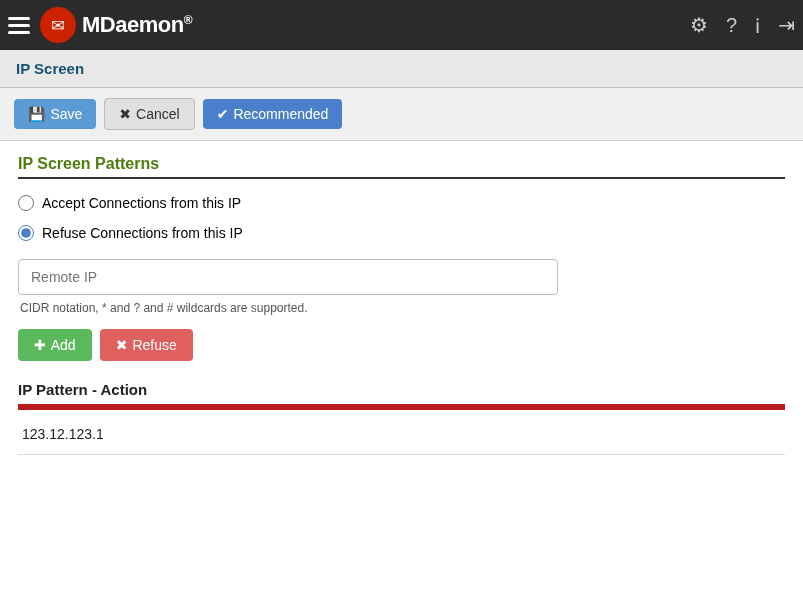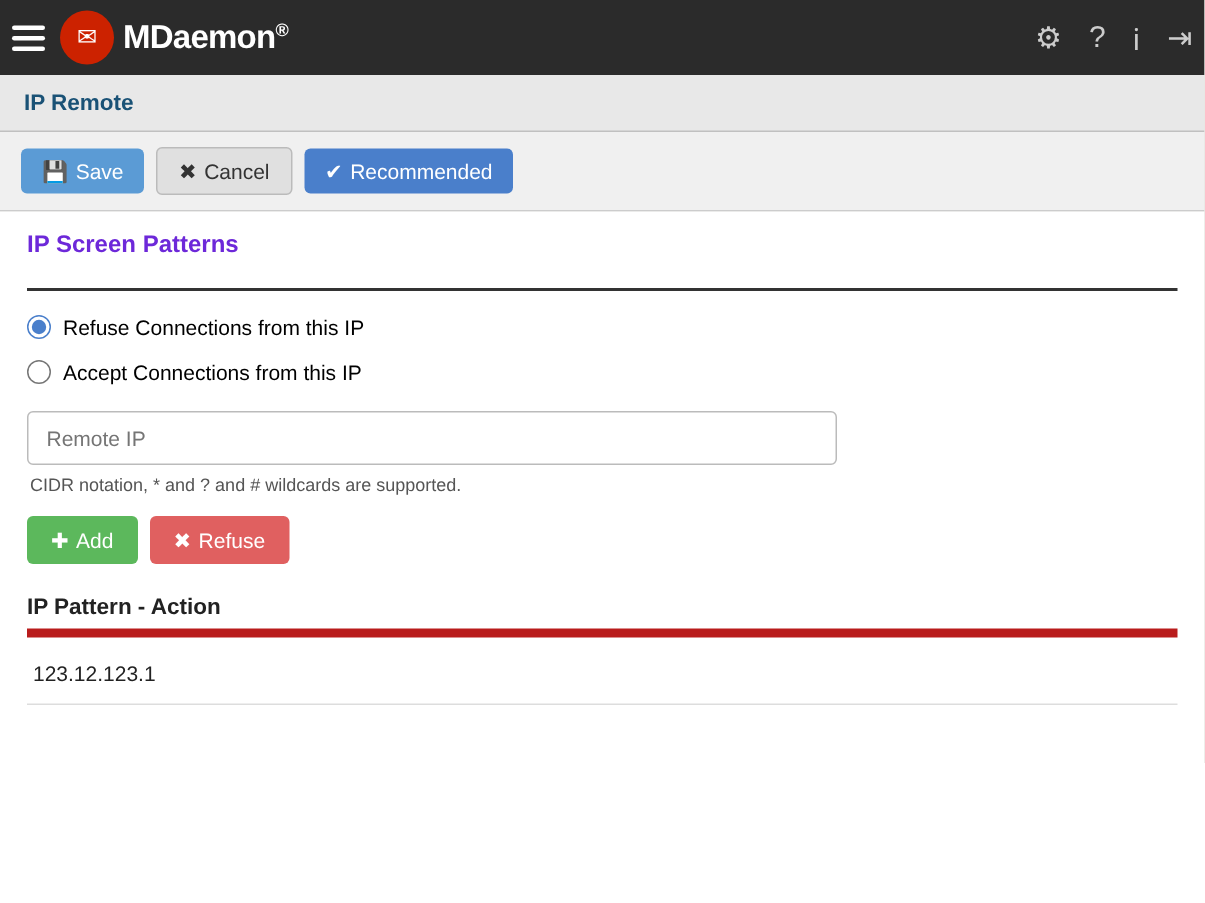--- a/index.html
+++ b/index.html
@@ -138,22 +138,22 @@
     }
 
     .scroll-container {
       padding: 14px 18px 18px 18px;
       width: 100%;
     }
 
     .section-title {
       font-size: 16px;
       font-weight: bold;
-      color: #6d28d9;
-      padding-bottom: 19px;
+      color: #4d7c0f;
+      padding-bottom: 4px;
       border-bottom: 2px solid #333;
       margin-bottom: 16px;
     }
 
     .radio-group {
       display: flex;
       flex-direction: column;
       gap: 14px;
       margin-bottom: 18px;
     }
@@ -265,21 +265,21 @@
   </div>
   <div class="header-icons">
     <span class="header-icon">⚙</span>
     <span class="header-icon">?</span>
     <span class="header-icon">ℹ</span>
     <span class="header-icon">⇥</span>
   </div>
 </div>
 
 <div class="title-bar">
-  <span>IP Remote</span>
+  <span>IP Screen</span>
 </div>
 
 <div class="action-bar">
   <button class="btn btn-save">
     <span>💾</span>
     <span>Save</span>
   </button>
   <button class="btn btn-cancel">
     <span>✖</span>
     <span>Cancel</span>
@@ -290,26 +290,26 @@
   </button>
 </div>
 
 <div class="main-content">
   <div class="scroll-container">
 
     <div class="section-title">IP Screen Patterns</div>
 
     <div class="radio-group">
       <label class="radio-item">
+        <input type="radio" name="connection_type" style="">
+        <span>Accept Connections from this IP</span>
+      </label>
+      <label class="radio-item">
         <input type="radio" name="connection_type" checked="" style="">
         <span>Refuse Connections from this IP</span>
-      </label>
-      <label class="radio-item">
-        <input type="radio" name="connection_type" style="">
-        <span>Accept Connections from this IP</span>
       </label>
     </div>
 
     <div class="input-container">
       <input type="text" class="remote-ip-input" placeholder="Remote IP" style="">
     </div>
     <div class="input-hint">CIDR notation, * and ? and # wildcards are supported.</div>
 
     <div class="crud-buttons">
       <button class="btn btn-add">

